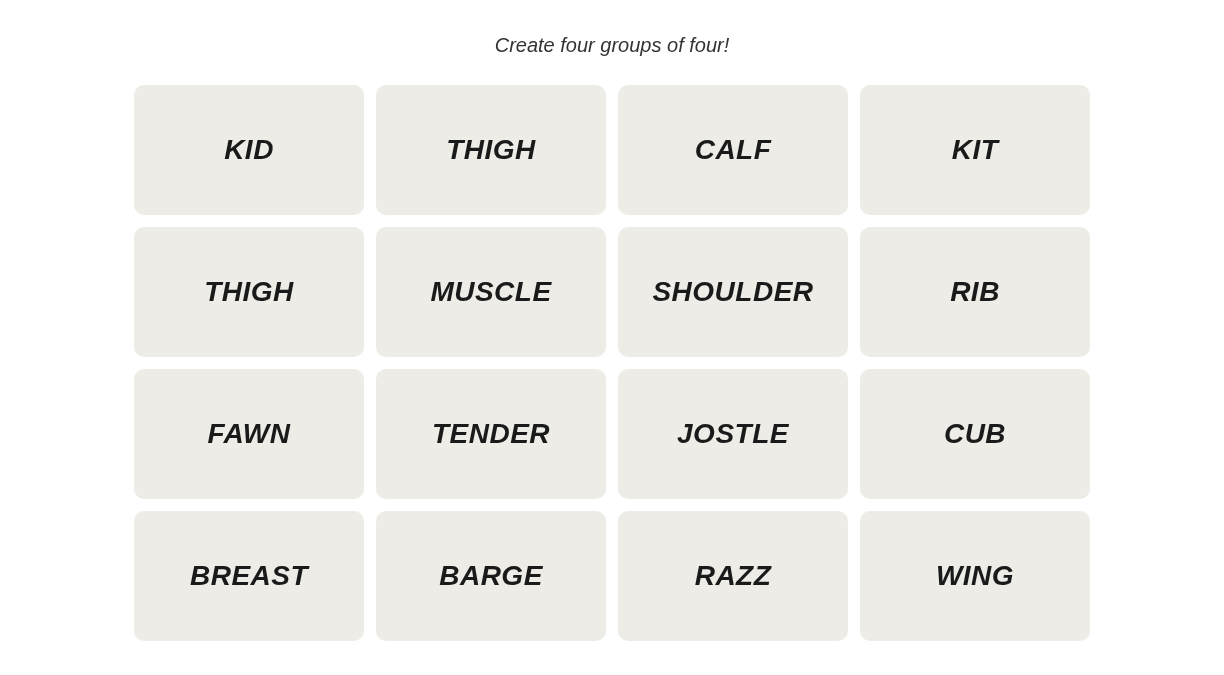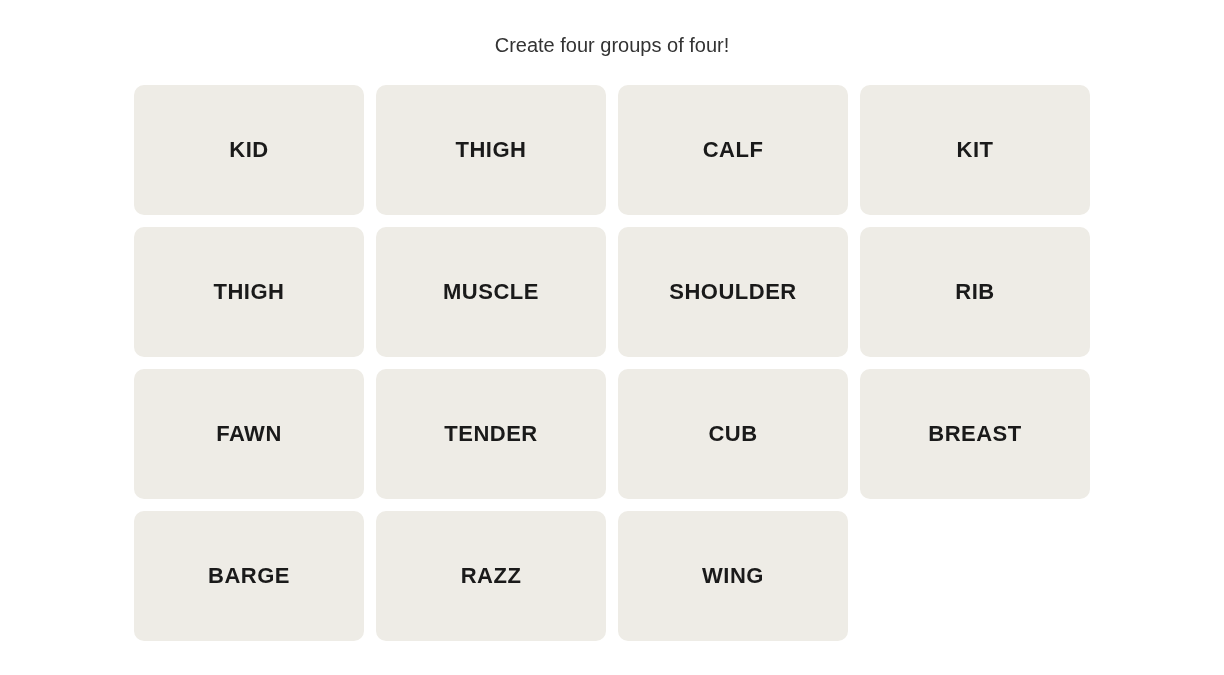--- a/index.html
+++ b/index.html
@@ -1,18 +1,19 @@
 <!DOCTYPE html>
 <html><head>
   <meta charset="utf-8">
   <style>
     * {
       margin: 0;
       padding: 0;
       box-sizing: border-box;
+      font-style: italic;
     }
 
     body {
       background-color: #ffffff;
       font-family: 'Helvetica Neue', Arial, sans-serif;
       display: flex;
       flex-direction: column;
       align-items: center;
       justify-content: center;
       min-height: 675px;
@@ -38,21 +39,21 @@
       border-radius: 10px;
       display: flex;
       align-items: center;
       justify-content: center;
       cursor: pointer;
       user-select: none;
       transition: background-color 0.15s;
     }
 
     .tile-label {
-      font-size: 22px;
+      font-size: 28px;
       font-weight: 800;
       color: #1a1a1a;
       letter-spacing: 0.5px;
       text-align: left;
     }
   </style>
 </head>
 <body>
 
 <p class="instruction">Create four groups of four!</p>
@@ -82,20 +83,23 @@
     <div class="tile">
       <span class="tile-label">RIB</span>
     </div>
     <div class="tile">
       <span class="tile-label">FAWN</span>
     </div>
     <div class="tile">
       <span class="tile-label">TENDER</span>
     </div>
     <div class="tile">
+      <span class="tile-label">JOSTLE</span>
+    </div>
+    <div class="tile">
       <span class="tile-label">CUB</span>
     </div>
     <div class="tile">
       <span class="tile-label">BREAST</span>
     </div>
     <div class="tile">
       <span class="tile-label">BARGE</span>
     </div>
     <div class="tile">
       <span class="tile-label">RAZZ</span>

